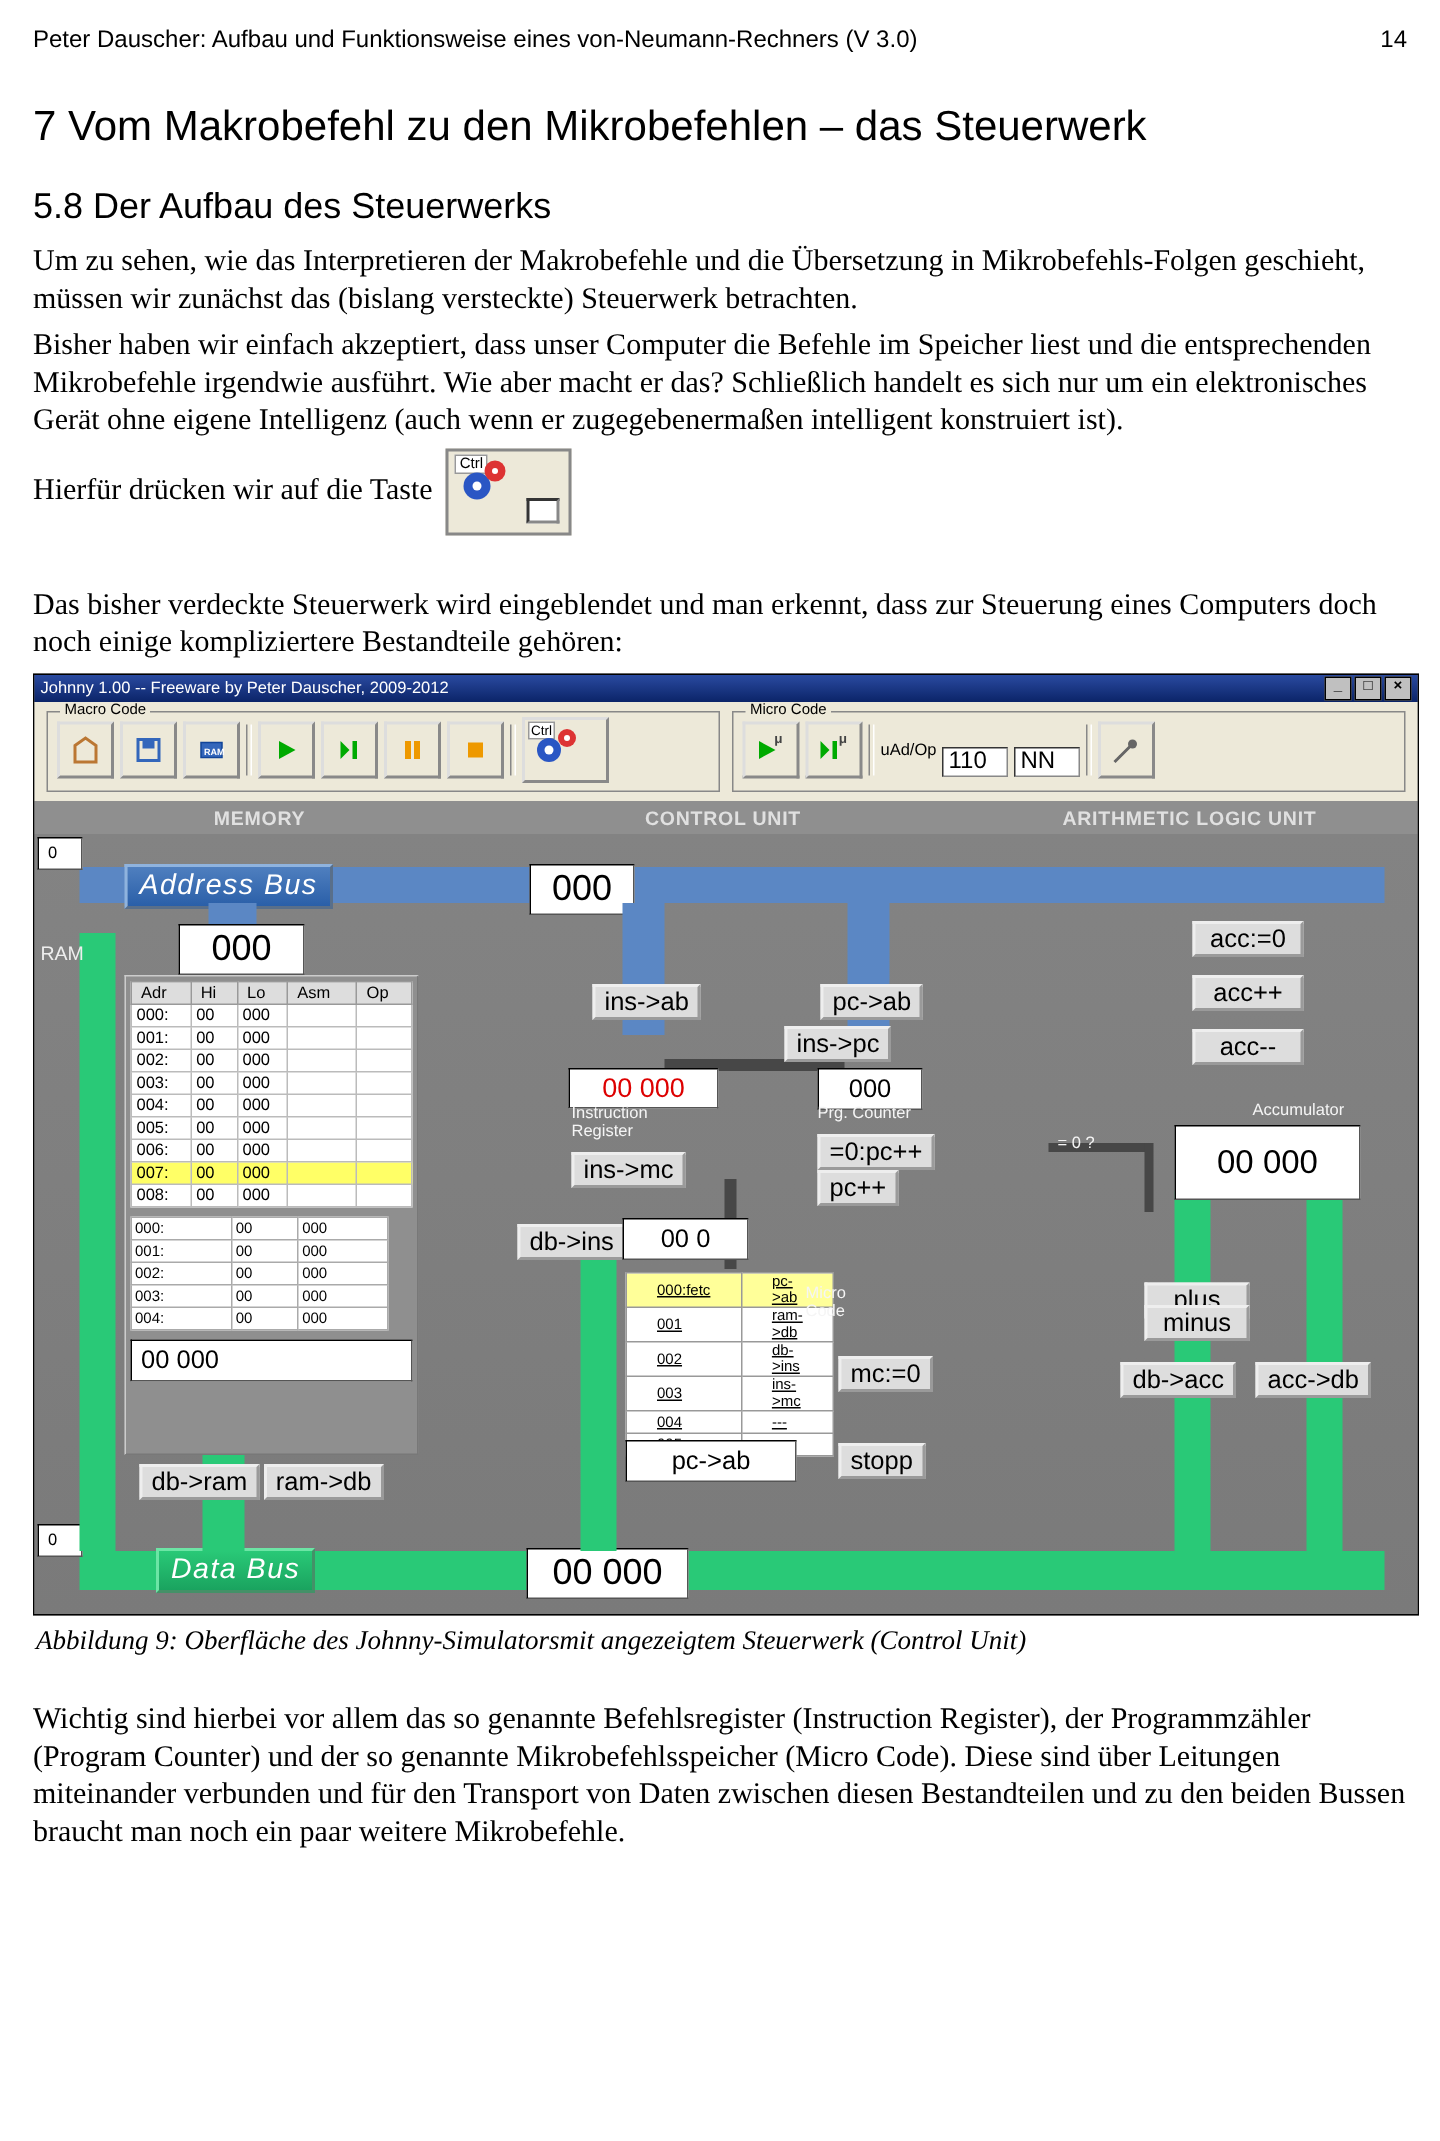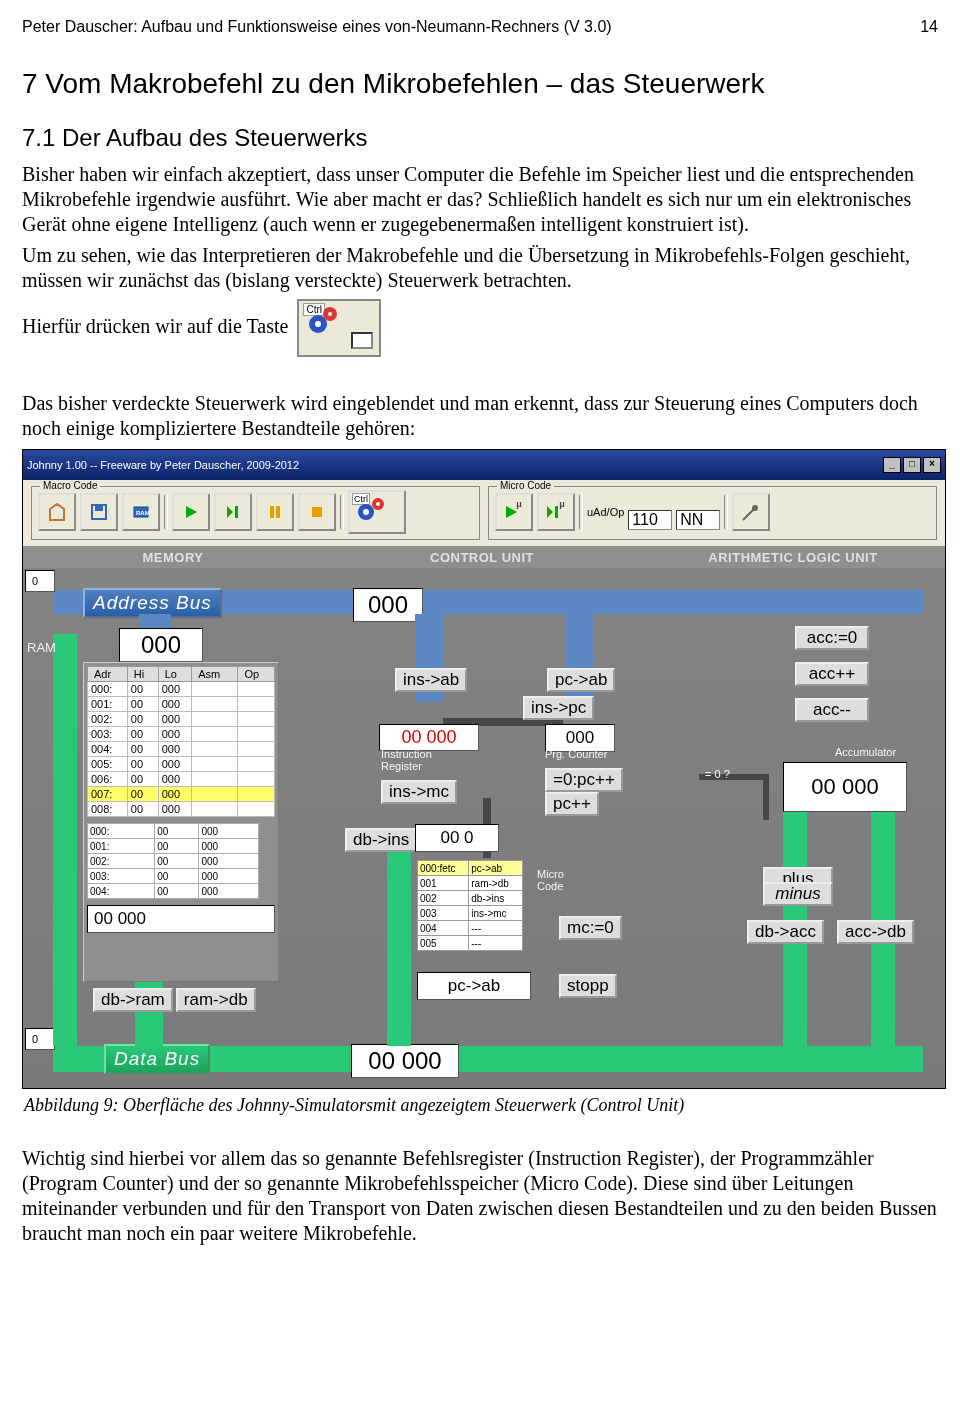--- a/index.html
+++ b/index.html
@@ -24,21 +24,21 @@
   .inline-btn .sub { position:absolute; bottom:6px; right:6px; width:18px; height:13px; background:#fff; border:2px inset #888;}
   .caption { font-style: italic; font-size: 18px; margin: 6px 2px 30px;}
   
   .sim {
     width: 922px; margin: 8px auto 2px auto;
     background:#939393;
     font-family: Arial, sans-serif;
     font-size: 11px;
     border: 1px solid #000;
   }
-  .titlebar { height: 30px; background: linear-gradient(#2a4aa0,#0b2468); color:#fff; display:flex; align-items:center; padding:0 4px; font-size:11px;justify-content:space-between; }
+  .titlebar { height: 18px; background: linear-gradient(#2a4aa0,#0b2468); color:#fff; display:flex; align-items:center; padding:0 4px; font-size:11px;justify-content:space-between; }
   .titlebar .sp { flex:1;}
   .titlebar .winbtn { width:16px; height:14px; background:#c0c0c0; border:1px solid #000; margin-left:2px; text-align:center; line-height:12px; color:#000; font-size:10px; font-weight:bold;}
   .toolbar { height: 58px; background:#ede9d9; display:flex; align-items:center; padding: 4px 6px; gap:4px;}
   .fieldset { border:1px solid #888; padding: 4px 6px 6px 6px; position:relative; height: 42px; display:flex; align-items:center; gap:4px;}
   .fieldset .legend { position:absolute; top:-7px; left:8px; background:#ede9d9; padding:0 3px; font-size:10px;}
   .tbtn { width:34px; height:34px; background:#ede9d9; border: 2px outset #ddd; display:flex; align-items:center; justify-content:center; color:#0a0; font-size:16px; font-weight:bold;}
   .tbtn.orange{color:#e90;}
   .tbtn.gray{color:#666;}
   .divv { width:2px; height:34px; border-left:1px solid #888; border-right:1px solid #fff; }
   .ctrl-box { width:54px; height:40px; border:2px outset #ddd; position:relative; }
@@ -75,38 +75,38 @@
   .ram-box { border:1px outset #ccc; background:#8f8f8f; }
   table.grid { border-collapse:collapse; width:100%; font-size:11px; background:#fff;}
   table.grid th { background:#ddd; border:1px solid #999; font-weight:normal; padding:1px 6px; text-align:left;}
   table.grid td { border:1px solid #bbb; padding:1px 3px;}
   tr.hl td { background:#ffff66;}
   tr.hl2 td {background:#ffff99;}
   .reg-lbl { color:#f5f5f5; font-size:11px;}
   .gbtn { background:#ddd; border:2px outset #eee; font-size:17px; padding:1px 6px; height:18px; display:inline-flex;align-items:center;justify-content:center; font-family:Arial,sans-serif;}
   .red-txt { color:#d00; font-size:18px; font-weight:normal;}
   .mcgrid { background:#fff; width:106px; font-size:10px; border-collapse:collapse;}
-  .mcgrid td {border:1px solid #999; padding:0 2px;height:14px;}
+  .mcgrid td {border:1px solid #999; padding:0 20px;height:14px;text-decoration:underline;}
   .cachegrid{background:#fff;width:172px;font-size:10px;border-collapse:collapse;}
   .cachegrid td{border:1px solid #aaa;padding:0 2px;height:14px;}
   .ramvertlbl { color:#eee; font-size:13px;}
 </style>
 </head>
 <body>
 
 <div class="page">
   <div class="hdr">
     <span>Peter Dauscher: Aufbau und Funktionsweise eines von-Neumann-Rechners (V 3.0)</span>
     <span>14</span>
   </div>
 
   <div class="h1">7  Vom Makrobefehl zu den Mikrobefehlen – das Steuerwerk</div>
-  <div class="h2">7.1  Der Aufbau des Steuerwerks</div>
+  <div class="h2">5.8  Der Aufbau des Steuerwerks</div>
+  <p class="para">Um zu sehen, wie das Interpretieren der Makrobefehle und die Übersetzung in Mikrobefehls-Folgen geschieht, müssen wir zunächst das (bislang versteckte) Steuerwerk betrachten.</p>
   <p class="para">Bisher haben wir einfach akzeptiert, dass unser Computer die Befehle im Speicher liest und die entsprechenden Mikrobefehle irgendwie ausführt. Wie aber macht er das? Schließlich handelt es sich nur um ein elektronisches Gerät ohne eigene Intelligenz (auch wenn er zugegebenermaßen intelligent konstruiert ist).</p>
-  <p class="para">Um zu sehen, wie das Interpretieren der Makrobefehle und die Übersetzung in Mikrobefehls-Folgen geschieht, müssen wir zunächst das (bislang versteckte) Steuerwerk betrachten.</p>
   <p class="para">
     <span>Hierfür drücken wir auf die Taste</span>
     <span class="inline-btn">
       <span class="ctrl">Ctrl</span>
       <span class="gear" style="top:12px;left:8px;">
         <svg width="22" height="22">
             <circle cx="11" cy="11" r="9" fill="#2a56c4"></circle>
             <circle cx="11" cy="11" r="3" fill="#fff"></circle>
           </svg>
       </span>
@@ -416,21 +416,21 @@
       <div class="abs whitefield med" style="top:404px;left:394px;width:100px;justify-content:center;">pc-&gt;ab</div>
       <div class="abs" style="top:406px;left:536px;"><span class="gbtn">stopp</span></div>
 
       <div class="abs" style="top:58px;left:772px;"><span class="gbtn" style="width:58px;">acc:=0</span></div>
       <div class="abs" style="top:94px;left:772px;"><span class="gbtn" style="width:58px;">acc++</span></div>
       <div class="abs" style="top:130px;left:772px;"><span class="gbtn" style="width:58px;">acc--</span></div>
       <div class="abs reg-lbl" style="top:178px;left:812px;">Accumulator</div>
       <div class="abs reg-lbl" style="top:200px;left:682px;">= 0 ?</div>
       <div class="abs whitefield big" style="top:194px;left:760px;width:110px;height:44px;font-size:22px;justify-content:center;">00 000</div>
       <div class="abs" style="top:299px;left:740px;"><span class="gbtn" style="width:54px;">plus</span></div>
-      <div class="abs" style="top:314px;left:740px;font-style:italic;"><span class="gbtn" style="width:54px;">minus</span></div>
+      <div class="abs" style="top:314px;left:740px;"><span class="gbtn" style="width:54px;">minus</span></div>
       <div class="abs" style="top:352px;left:724px;"><span class="gbtn">db-&gt;acc</span></div>
       <div class="abs" style="top:352px;left:814px;"><span class="gbtn">acc-&gt;db</span></div>
     </div>
   </div>
 
   <div class="caption">Abbildung 9: Oberfläche des Johnny-Simulatorsmit angezeigtem Steuerwerk (Control Unit)</div>
   <p class="para">Wichtig sind hierbei vor allem das so genannte Befehlsregister (Instruction Register), der Programmzähler (Program Counter) und der so genannte Mikrobefehlsspeicher (Micro Code). Diese sind über Leitungen miteinander verbunden und für den Transport von Daten zwischen diesen Bestandteilen und zu den beiden Bussen braucht man noch ein paar weitere Mikrobefehle.</p>
 </div>
 
 </body></html>

